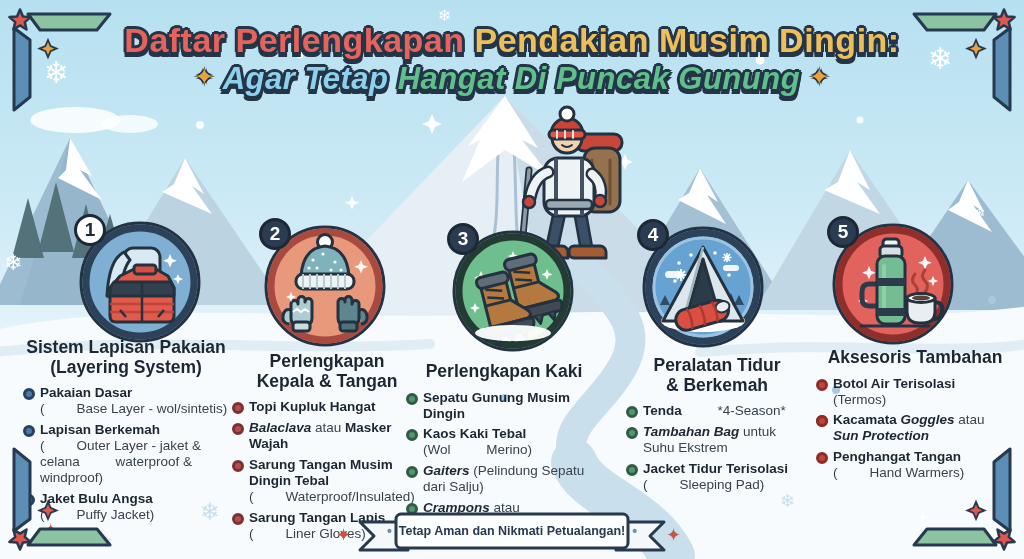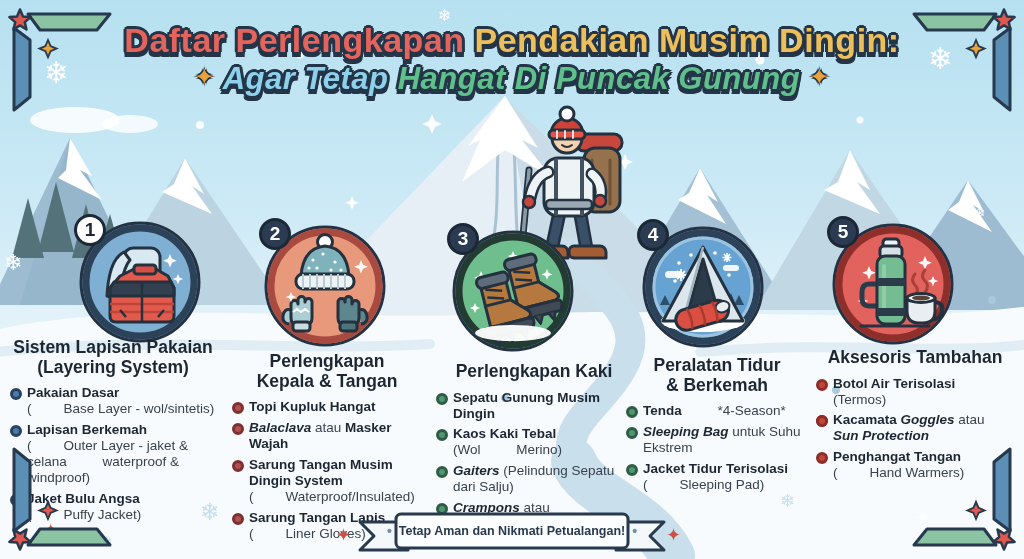--- a/index.html
+++ b/index.html
@@ -345,57 +345,57 @@
       <g stroke="#24313f" stroke-width="3" stroke-linejoin="round">
         <path d="M106,82 q9,1 7,10 q-2,8 -10,7" fill="none" stroke-width="4"></path>
         <path d="M78,78 h28 v13 q0,12 -12,12 h-4 q-12,0 -12,-12 z" fill="#e8eef1"></path>
         <ellipse cx="92" cy="78" rx="14" ry="4.5" fill="#fbfdfe"></ellipse>
       </g>
       <ellipse cx="92" cy="78" rx="9" ry="2.6" fill="#5a4238"></ellipse>
     </svg>
     <div class="badge-num">5</div>
   </div>
 
-  <div class="column s1" style="left:10px;top:338px;width:206px;">
+  <div class="column s1" style="left:23px;top:338px;width:206px;">
     <h3 class="col-title">Sistem Lapisan Pakaian
 (Layering System)</h3>
     <ul class="items">
       <li><span class="dot"></span><span class="txt"><span class="sg-b">Pakaian Dasar</span><br><span class="sg-r">(</span><span class="sg-i">Base Layer</span><span class="sg-r"> - wol/sintetis)</span></span></li>
       <li><span class="dot"></span><span class="txt"><span class="sg-b">Lapisan Berkemah</span><br><span class="sg-r">(</span><span class="sg-i">Outer Layer</span><span class="sg-r"> - jaket &amp; celana </span><span class="sg-i">waterproof &amp; windproof</span><span class="sg-r">)</span></span></li>
       <li><span class="dot"></span><span class="txt"><span class="sg-b">Jaket Bulu Angsa</span><br><span class="sg-r">(</span><span class="sg-i">Puffy Jacket</span><span class="sg-r">)</span></span></li>
     </ul>
   </div>
 
   <div class="column s2" style="left:232px;top:352px;width:190px;">
     <h3 class="col-title">Perlengkapan
 Kepala &amp; Tangan</h3>
     <ul class="items">
       <li><span class="dot"></span><span class="txt"><span class="sg-b">Topi Kupluk Hangat</span></span></li>
       <li><span class="dot"></span><span class="txt"><span class="sg-bi">Balaclava</span><span class="sg-r"> atau </span><span class="sg-b">Masker Wajah</span></span></li>
-      <li><span class="dot"></span><span class="txt"><span class="sg-b">Sarung Tangan Musim Dingin System</span><br><span class="sg-r">(</span><span class="sg-i">Waterproof/Insulated</span><span class="sg-r">)</span></span></li>
+      <li><span class="dot"></span><span class="txt"><span class="sg-b">Sarung Tangan Musim Dingin Tebal</span><br><span class="sg-r">(</span><span class="sg-i">Waterproof/Insulated</span><span class="sg-r">)</span></span></li>
       <li><span class="dot"></span><span class="txt"><span class="sg-b">Sarung Tangan Lapis</span><br><span class="sg-r">(</span><span class="sg-i">Liner Gloves</span><span class="sg-r">)</span></span></li>
     </ul>
   </div>
 
-  <div class="column s3" style="left:436px;top:362px;width:196px;">
+  <div class="column s3" style="left:406px;top:362px;width:196px;">
     <h3 class="col-title">Perlengkapan Kaki</h3>
     <ul class="items">
       <li><span class="dot"></span><span class="txt"><span class="sg-b">Sepatu Gunung Musim Dingin</span></span></li>
       <li><span class="dot"></span><span class="txt"><span class="sg-b">Kaos Kaki Tebal</span><br><span class="sg-r">(Wol </span><span class="sg-i">Merino</span><span class="sg-r">)</span></span></li>
       <li><span class="dot"></span><span class="txt"><span class="sg-bi">Gaiters</span><span class="sg-r"> (Pelindung Sepatu dari Salju)</span></span></li>
       <li><span class="dot"></span><span class="txt"><span class="sg-bi">Crampons</span><span class="sg-r"> atau</span><br><span class="sg-bi">Microspikes</span></span></li>
     </ul>
   </div>
 
   <div class="column s4" style="left:626px;top:356px;width:182px;">
     <h3 class="col-title">Peralatan Tidur
 &amp; Berkemah</h3>
     <ul class="items">
       <li><span class="dot"></span><span class="txt"><span class="sg-b">Tenda</span><span class="sg-r"> </span><span class="sg-i">*4-Season*</span></span></li>
-      <li><span class="dot"></span><span class="txt"><span class="sg-bi">Sleeping Bag</span><span class="sg-r"> untuk Suhu Ekstrem</span></span></li>
+      <li><span class="dot"></span><span class="txt"><span class="sg-bi">Tambahan Bag</span><span class="sg-r"> untuk Suhu Ekstrem</span></span></li>
       <li><span class="dot"></span><span class="txt"><span class="sg-b">Jacket Tidur Terisolasi</span><br><span class="sg-r">(</span><span class="sg-i">Sleeping Pad</span><span class="sg-r">)</span></span></li>
     </ul>
   </div>
 
   <div class="column s5" style="left:816px;top:348px;width:198px;">
     <h3 class="col-title">Aksesoris Tambahan</h3>
     <ul class="items">
       <li><span class="dot"></span><span class="txt"><span class="sg-b">Botol Air Terisolasi</span><br><span class="sg-r">(Termos)</span></span></li>
       <li><span class="dot"></span></li>
       <li><span class="dot"></span><span class="txt"><span class="sg-b">Kacamata </span><span class="sg-bi">Goggles</span><span class="sg-r"> atau</span><br><span class="sg-bi">Sun Protection</span></span></li>

